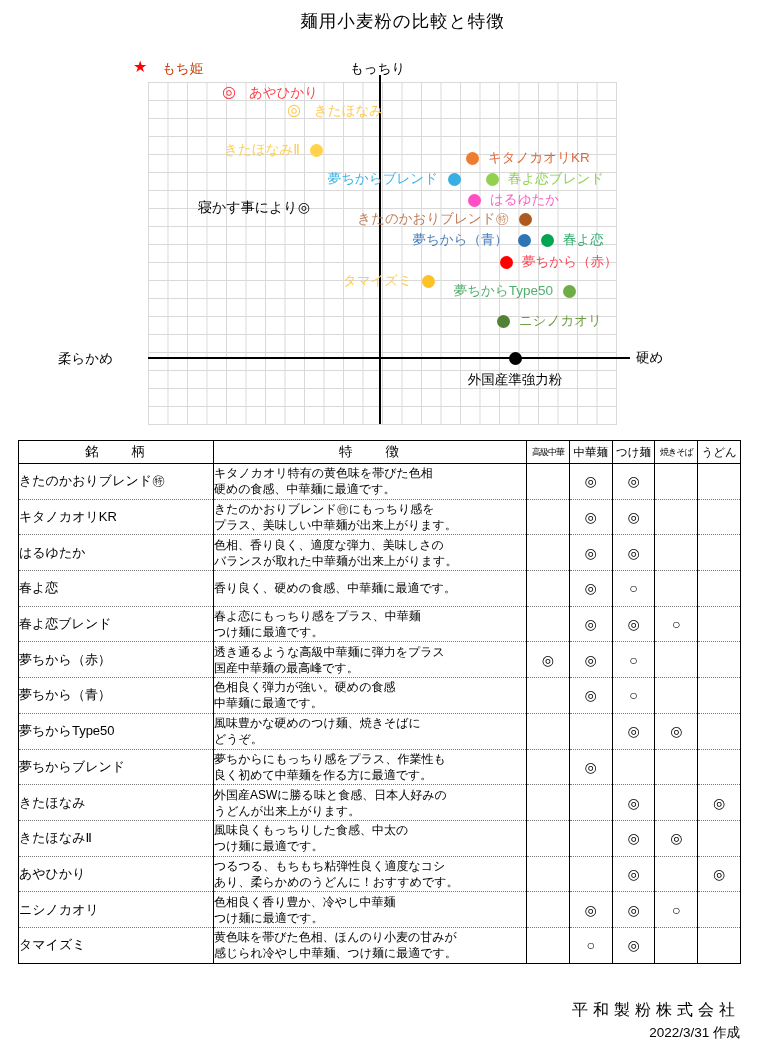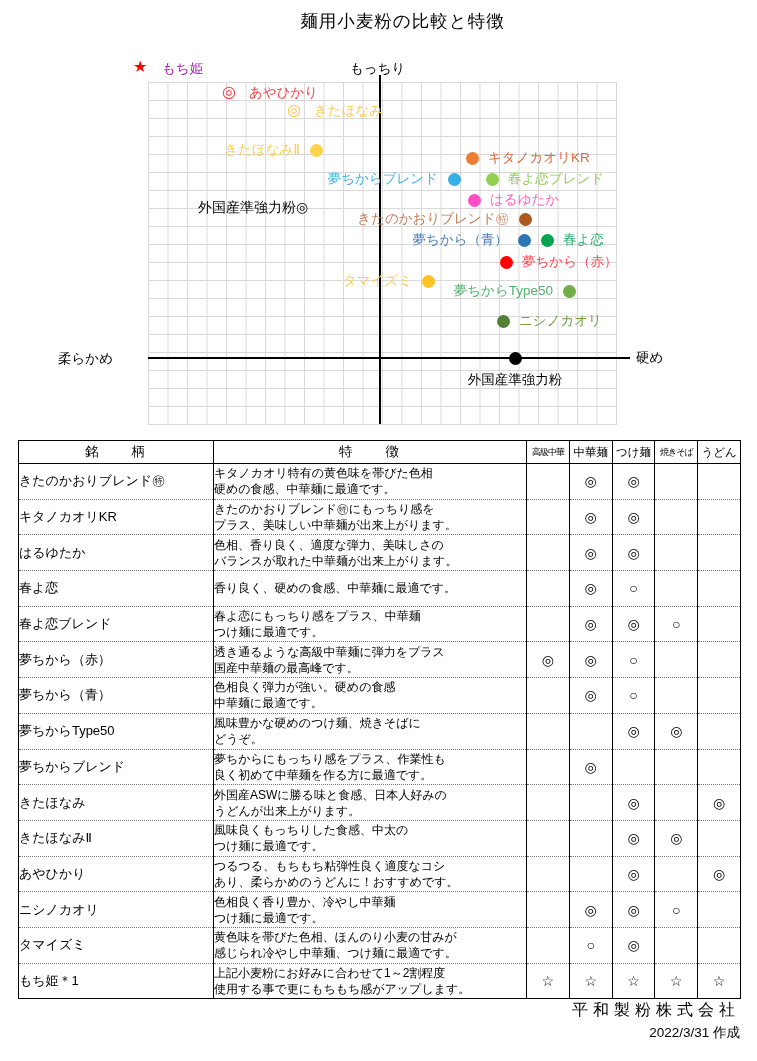--- a/index.html
+++ b/index.html
@@ -16,21 +16,21 @@
     background-image:
       linear-gradient(to right, #d9d9d9 1px, transparent 1px),
       linear-gradient(to bottom, #d9d9d9 1px, transparent 1px);
     background-size:19.5px 18px;
     border-right:1px solid #d9d9d9; border-bottom:1px solid #d9d9d9;
   }
   .vaxis { left:379px; top:75px; width:2px; height:349px; background:#000; }
   .haxis { left:148px; top:357px; width:482px; height:2px; background:#000; }
   .chart-text { font-size:13.5px; line-height:16px; white-space:nowrap; }
   .legend-star { left:133px; top:59px; font-size:16px; line-height:16px; color:#ff0000; }
-  .legend-label { left:162px; top:61px; color:#a21caf; }
+  .legend-label { left:162px; top:61px; color:#c2410c; }
   .axis-top { left:350px; top:61px; }
   .axis-left { left:58px; top:351px; width:56px; text-align:left; }
   .axis-right { left:636px; top:350px; }
   .center-label { left:198px; top:199px; font-size:14px; white-space:nowrap; }
 
   .pt { position:absolute; width:0; height:0; }
   .m-dot { position:absolute; left:-6.5px; top:-6.5px; width:13px; height:13px; border-radius:50%; }
   .m-dc { position:absolute; left:-8px; top:-9px; width:16px; height:16px; font-size:16px; line-height:16px; font-weight:bold; text-align:center; }
   .pt-label { position:absolute; top:-8px; font-size:13.5px; line-height:16px; white-space:nowrap; }
   .pt-label.right { left:16px; }
@@ -71,21 +71,21 @@
 
   <div class="abs grid"></div>
   <div class="abs vaxis"></div>
   <div class="abs haxis"></div>
 
   <div class="abs legend-star">★</div>
   <div class="abs chart-text legend-label">もち姫</div>
   <div class="abs chart-text axis-top">もっちり</div>
   <div class="abs chart-text axis-left">柔らかめ</div>
   <div class="abs chart-text axis-right">硬め</div>
-  <div class="abs center-label">外国産準強力粉◎</div>
+  <div class="abs center-label">寝かす事により◎</div>
 
   <div class="abs" style="left:0;top:0;">
       <div class="pt dc" style="left: 229px; top: 93px;">
         <span class="m-dc" style="color: rgb(255, 64, 73);">◎</span>
         <span class="pt-label right" style="color: rgb(255, 64, 73);">あやひかり</span>
       </div>
       <div class="pt dc" style="left: 294px; top: 111px;">
         <span class="m-dc" style="color: rgb(255, 201, 77);">◎</span>
         <span class="pt-label right" style="color: rgb(255, 201, 77);">きたほなみ</span>
       </div>
@@ -284,28 +284,19 @@
         </tr>
         <tr>
           <td class="td-name">タマイズミ</td>
           <td class="td-desc">黄色味を帯びた色相、ほんのり小麦の甘みが<br>感じられ冷やし中華麺、つけ麺に最適です。</td>
           <td class="td-mark"></td>
           <td class="td-mark">○</td>
           <td class="td-mark">◎</td>
           <td class="td-mark"></td>
           <td class="td-mark"></td>
         </tr>
-        <tr>
-          <td class="td-name">もち姫＊1</td>
-          <td class="td-desc">上記小麦粉にお好みに合わせて1～2割程度<br>使用する事で更にもちもち感がアップします。</td>
-          <td class="td-mark">☆</td>
-          <td class="td-mark">☆</td>
-          <td class="td-mark">☆</td>
-          <td class="td-mark">☆</td>
-          <td class="td-mark">☆</td>
-        </tr>
       </tbody>
   </table>
 
   <div class="abs company">平和製粉株式会社</div>
   <div class="abs docdate">2022/3/31 作成</div>
 
 </div>
 
 </body></html>

